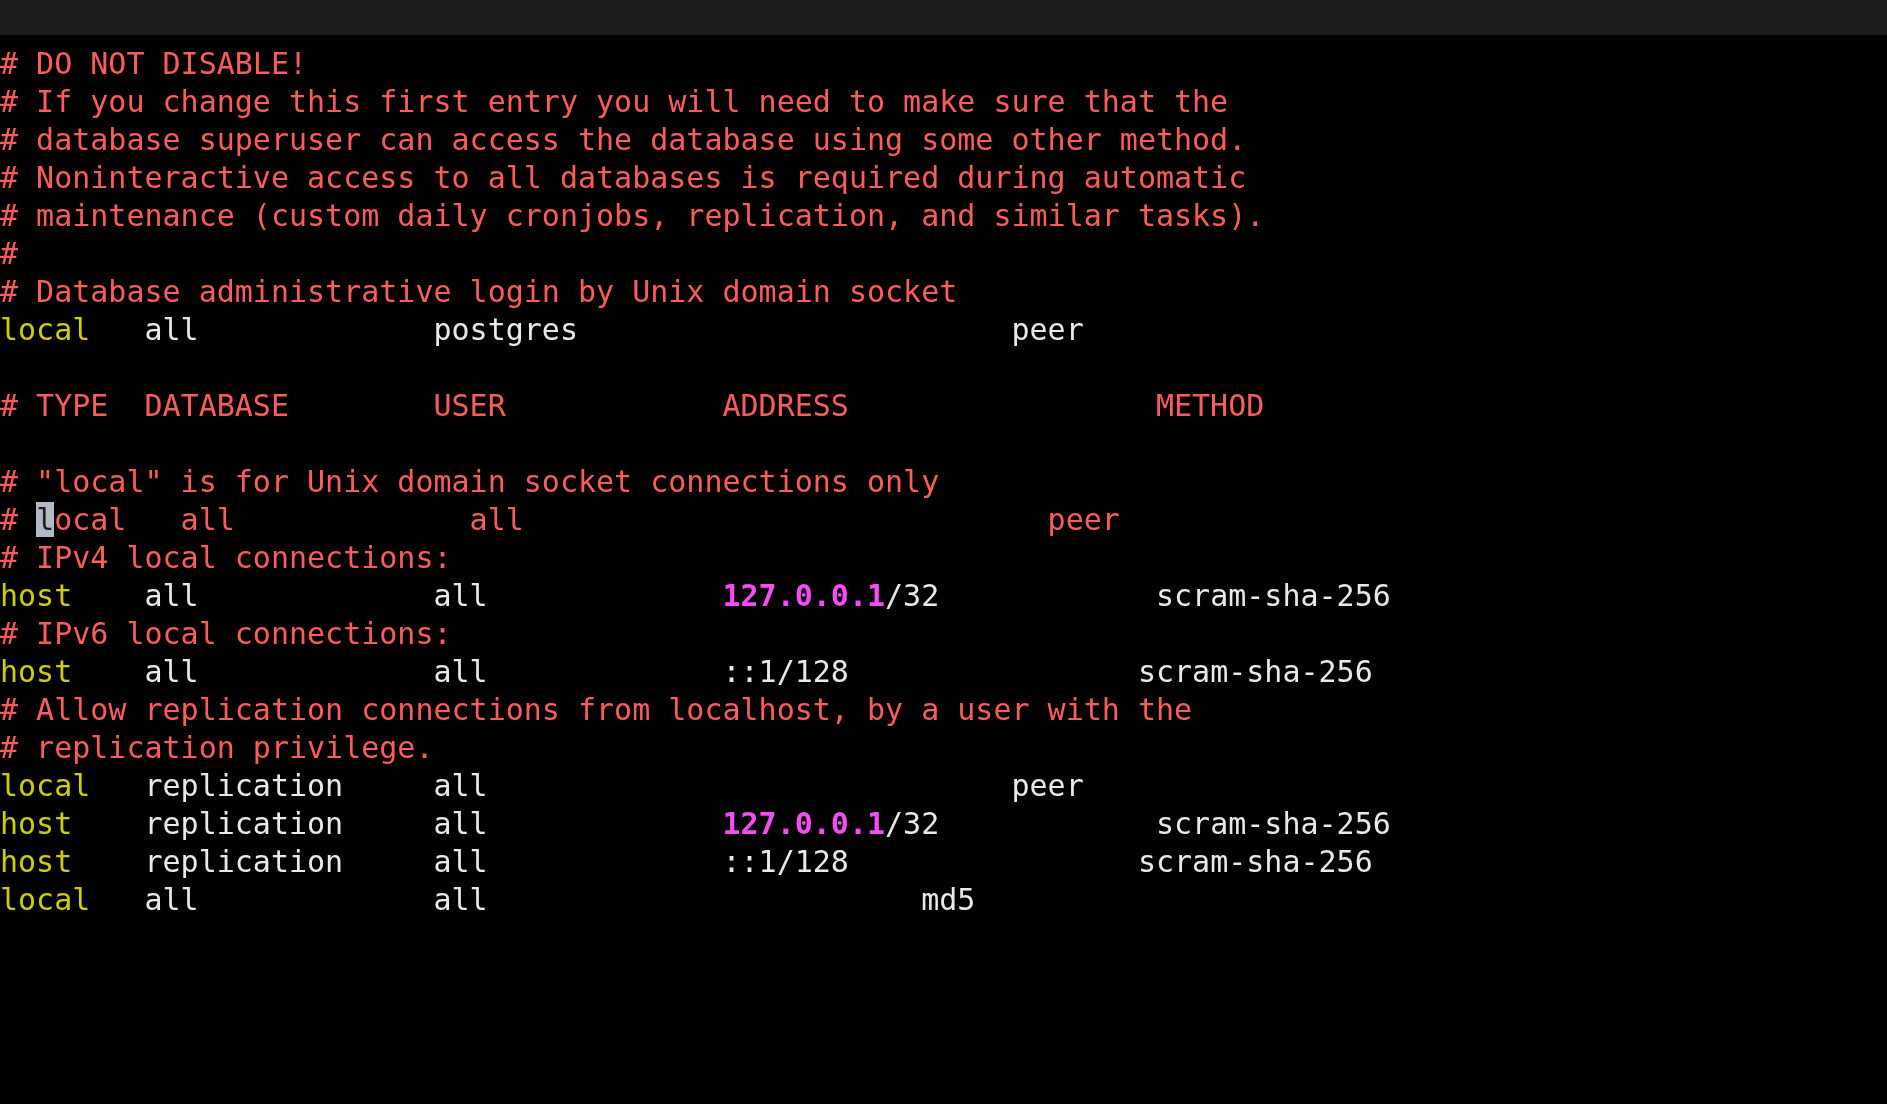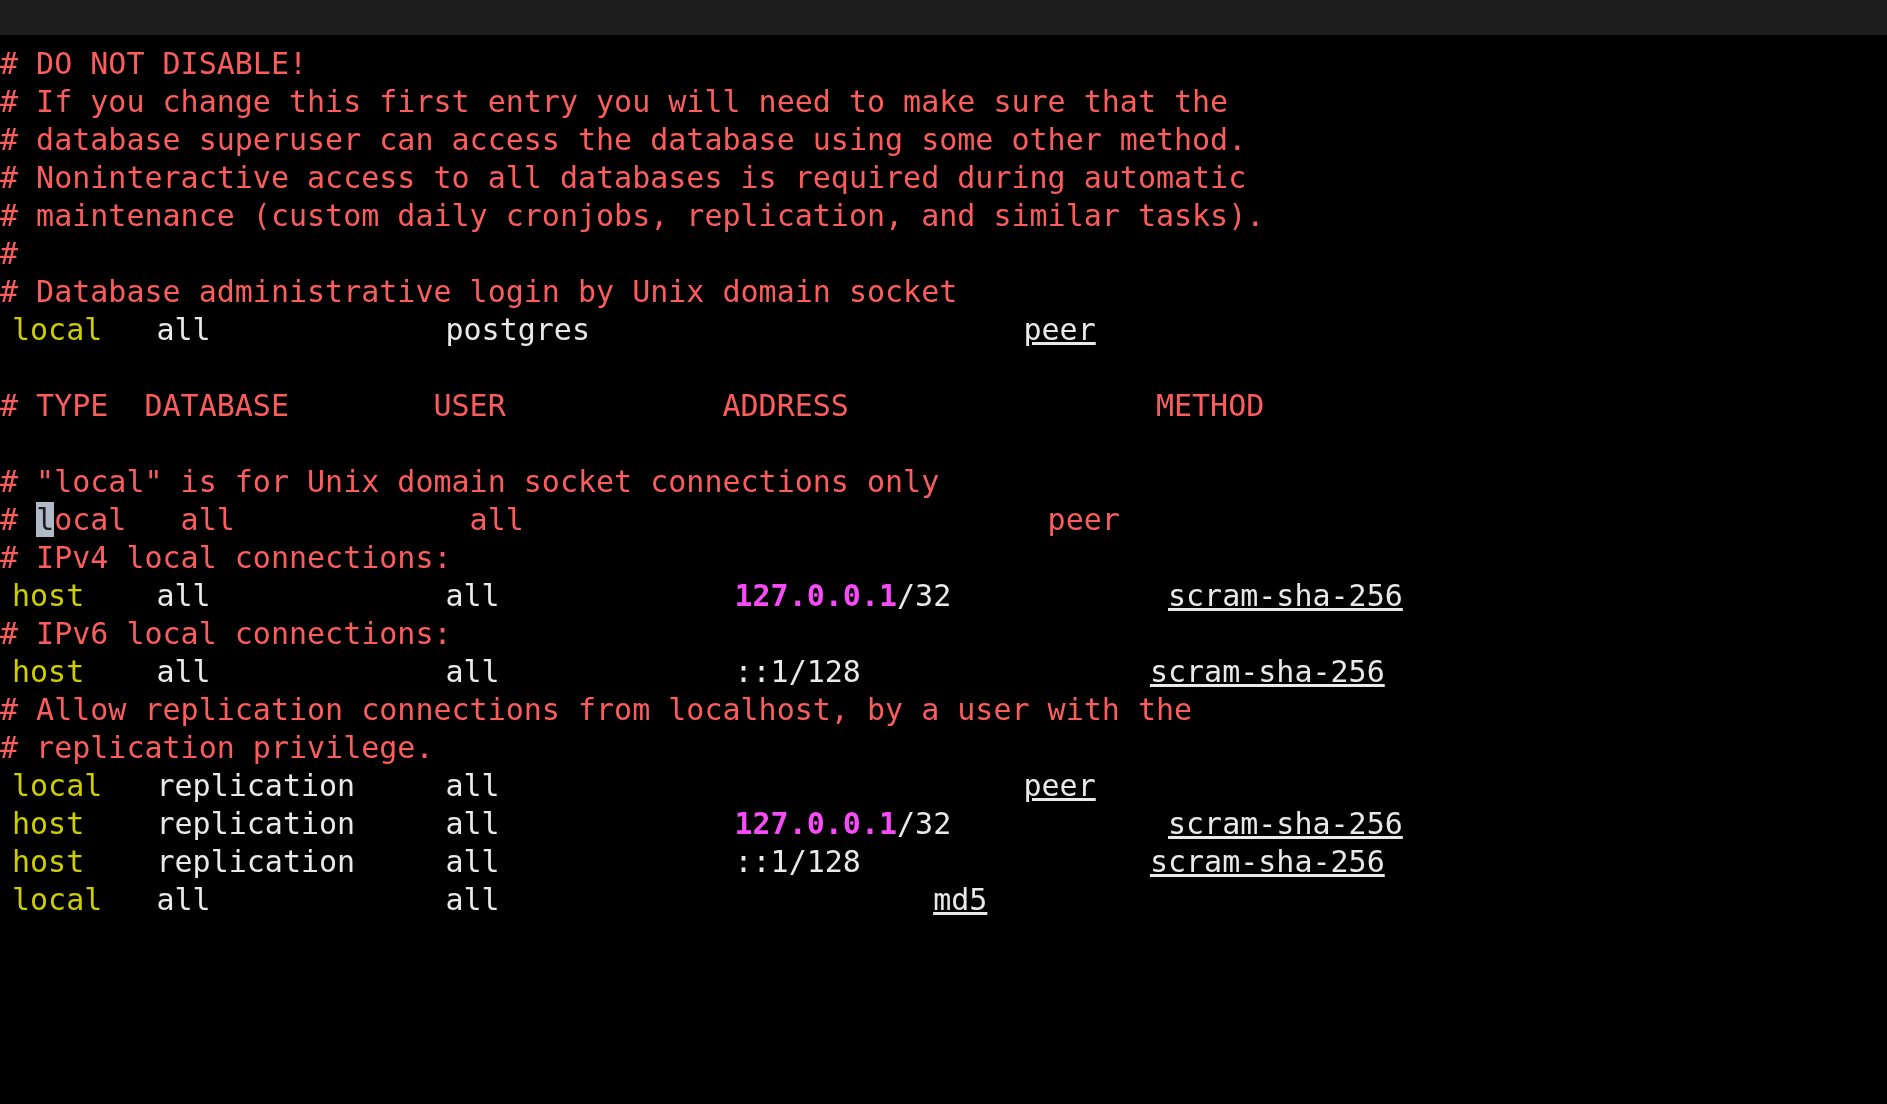--- a/index.html
+++ b/index.html
@@ -27,24 +27,24 @@
     -webkit-font-smoothing: antialiased;
   }
   .line {
     height: 38px;
     line-height: 38px;
     white-space: pre;
     display: block;
   }
   .tok { white-space: pre; }
   .c-comment  { color: #fb5c5c; }
-  .c-keyword  { color: #cdcd00; padding-left: 12px; }
+  .c-keyword  { color: #cdcd00; }
   .c-value    { color: #e9e9e9; }
   .c-addr     { color: #f84bf8; font-weight: bold; }
-  .c-method   { color: #e9e9e9; text-decoration: underline; }
+  .c-method   { color: #e9e9e9; }
   .c-plain    { color: #e9e9e9; }
   .cursor {
     background: #b2bac8;
     color: #1d1d1d;
   }
 </style>
 </head>
 <body>
 
 <div id="terminal"><div class="line"><span class="tok c-comment"># DO NOT DISABLE!</span></div><div class="line"><span class="tok c-comment"># If you change this first entry you will need to make sure that the</span></div><div class="line"><span class="tok c-comment"># database superuser can access the database using some other method.</span></div><div class="line"><span class="tok c-comment"># Noninteractive access to all databases is required during automatic</span></div><div class="line"><span class="tok c-comment"># maintenance (custom daily cronjobs, replication, and similar tasks).</span></div><div class="line"><span class="tok c-comment">#</span></div><div class="line"><span class="tok c-comment"># Database administrative login by Unix domain socket</span></div><div class="line"><span class="tok c-keyword">local</span><span class="tok c-plain">   </span><span class="tok c-value">all</span><span class="tok c-plain">             </span><span class="tok c-value">postgres</span><span class="tok c-plain">                        </span><span class="tok c-method">peer</span></div><div class="line"><span class="tok c-plain"></span>&nbsp;</div><div class="line"><span class="tok c-comment"># TYPE  DATABASE        USER            ADDRESS                 METHOD</span></div><div class="line"><span class="tok c-plain"></span>&nbsp;</div><div class="line"><span class="tok c-comment"># "local" is for Unix domain socket connections only</span></div><div class="line"><span class="tok c-comment"># </span><span class="tok c-comment cursor">l</span><span class="tok c-comment">ocal   all             all                             peer</span></div><div class="line"><span class="tok c-comment"># IPv4 local connections:</span></div><div class="line"><span class="tok c-keyword">host</span><span class="tok c-plain">    </span><span class="tok c-value">all</span><span class="tok c-plain">             </span><span class="tok c-value">all</span><span class="tok c-plain">             </span><span class="tok c-addr">127.0.0.1</span><span class="tok c-value">/32</span><span class="tok c-plain">            </span><span class="tok c-method">scram-sha-256</span></div><div class="line"><span class="tok c-comment"># IPv6 local connections:</span></div><div class="line"><span class="tok c-keyword">host</span><span class="tok c-plain">    </span><span class="tok c-value">all</span><span class="tok c-plain">             </span><span class="tok c-value">all</span><span class="tok c-plain">             </span><span class="tok c-value">::1/128</span><span class="tok c-plain">                </span><span class="tok c-method">scram-sha-256</span></div><div class="line"><span class="tok c-comment"># Allow replication connections from localhost, by a user with the</span></div><div class="line"><span class="tok c-comment"># replication privilege.</span></div><div class="line"><span class="tok c-keyword">local</span><span class="tok c-plain">   </span><span class="tok c-value">replication</span><span class="tok c-plain">     </span><span class="tok c-value">all</span><span class="tok c-plain">                             </span><span class="tok c-method">peer</span></div><div class="line"><span class="tok c-keyword">host</span><span class="tok c-plain">    </span><span class="tok c-value">replication</span><span class="tok c-plain">     </span><span class="tok c-value">all</span><span class="tok c-plain">             </span><span class="tok c-addr">127.0.0.1</span><span class="tok c-value">/32</span><span class="tok c-plain">            </span><span class="tok c-method">scram-sha-256</span></div><div class="line"><span class="tok c-keyword">host</span><span class="tok c-plain">    </span><span class="tok c-value">replication</span><span class="tok c-plain">     </span><span class="tok c-value">all</span><span class="tok c-plain">             </span><span class="tok c-value">::1/128</span><span class="tok c-plain">                </span><span class="tok c-method">scram-sha-256</span></div><div class="line"><span class="tok c-keyword">local</span><span class="tok c-plain">   </span><span class="tok c-value">all</span><span class="tok c-plain">             </span><span class="tok c-value">all</span><span class="tok c-plain">                        </span><span class="tok c-method">md5</span></div></div>

